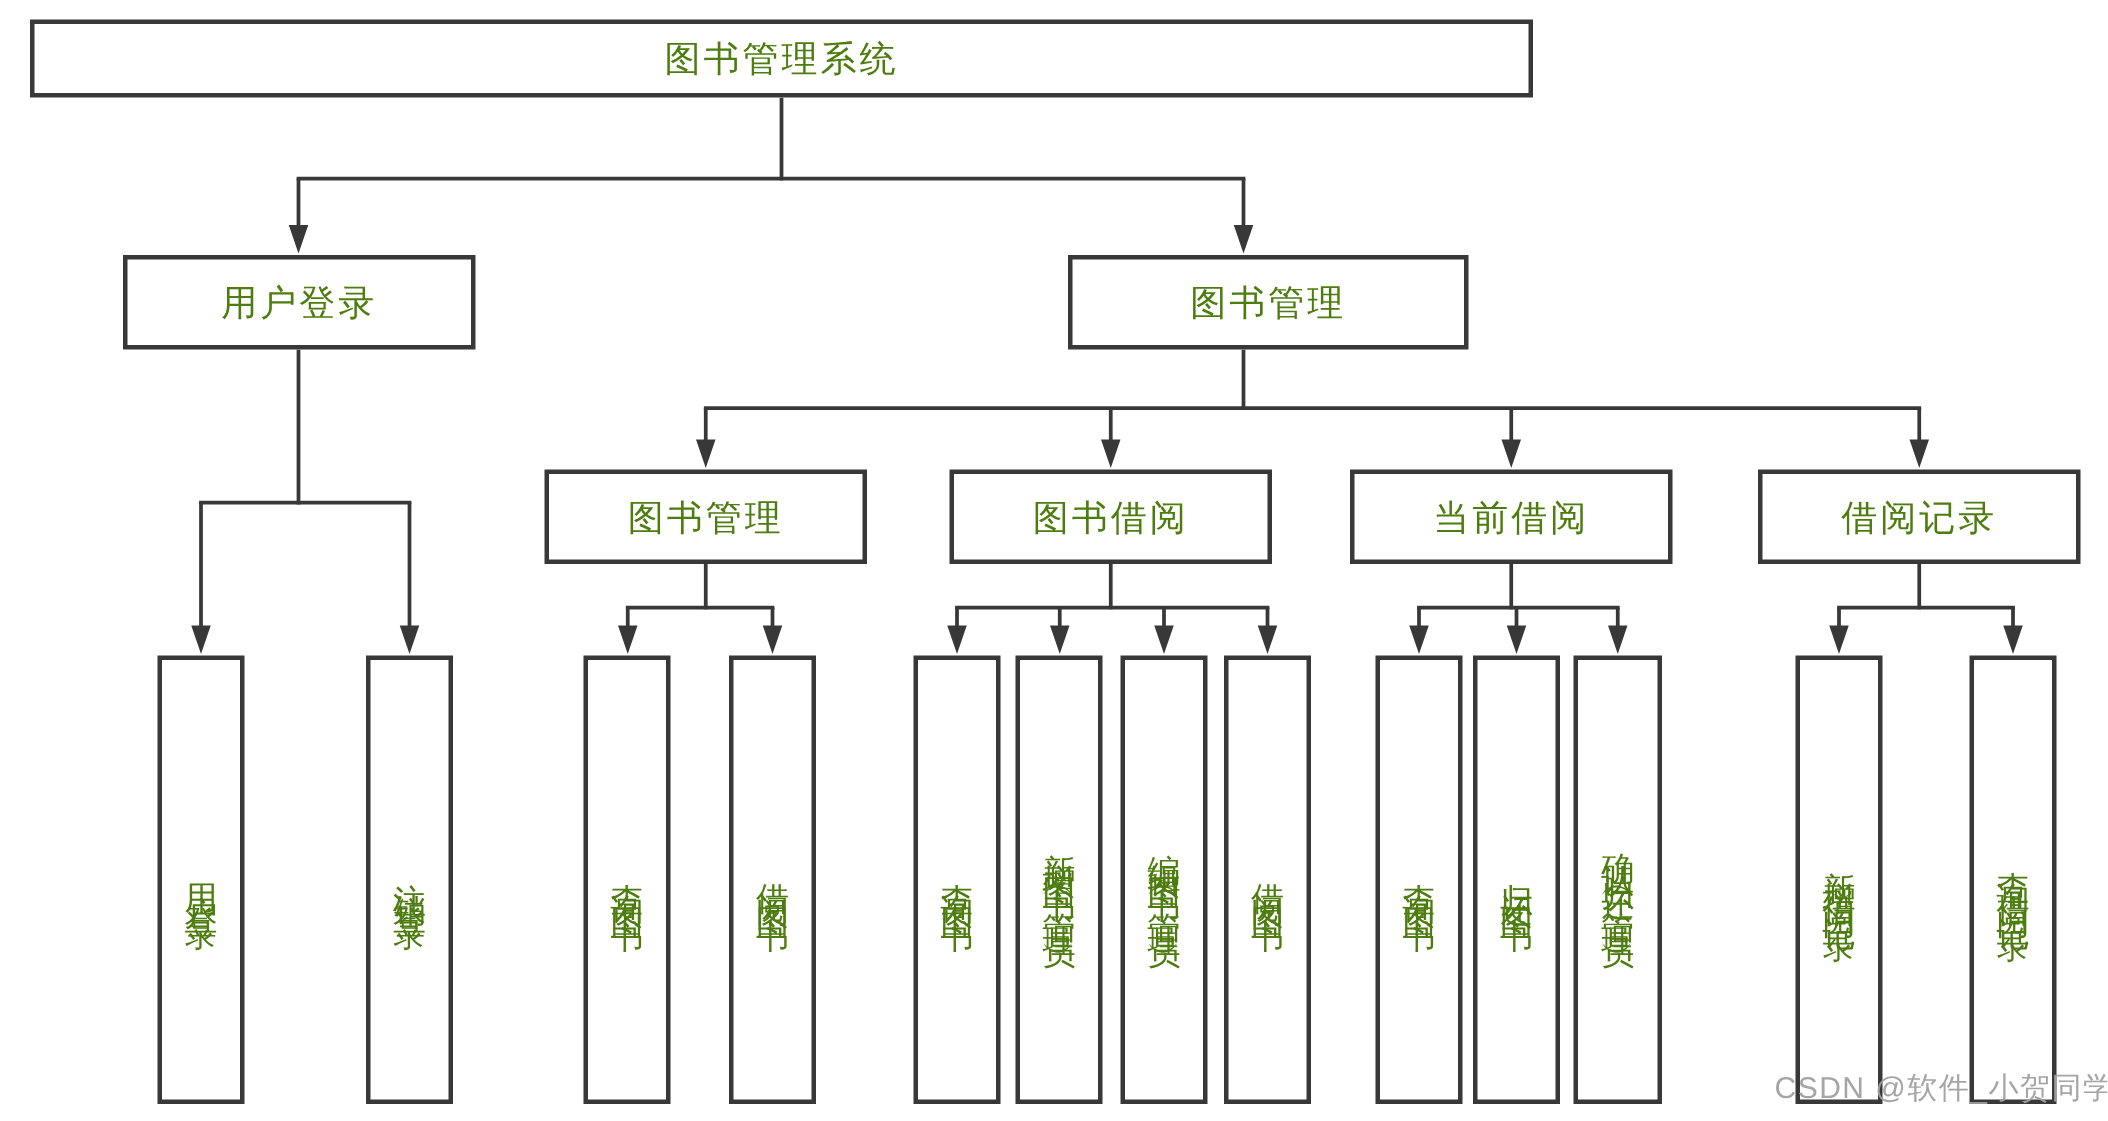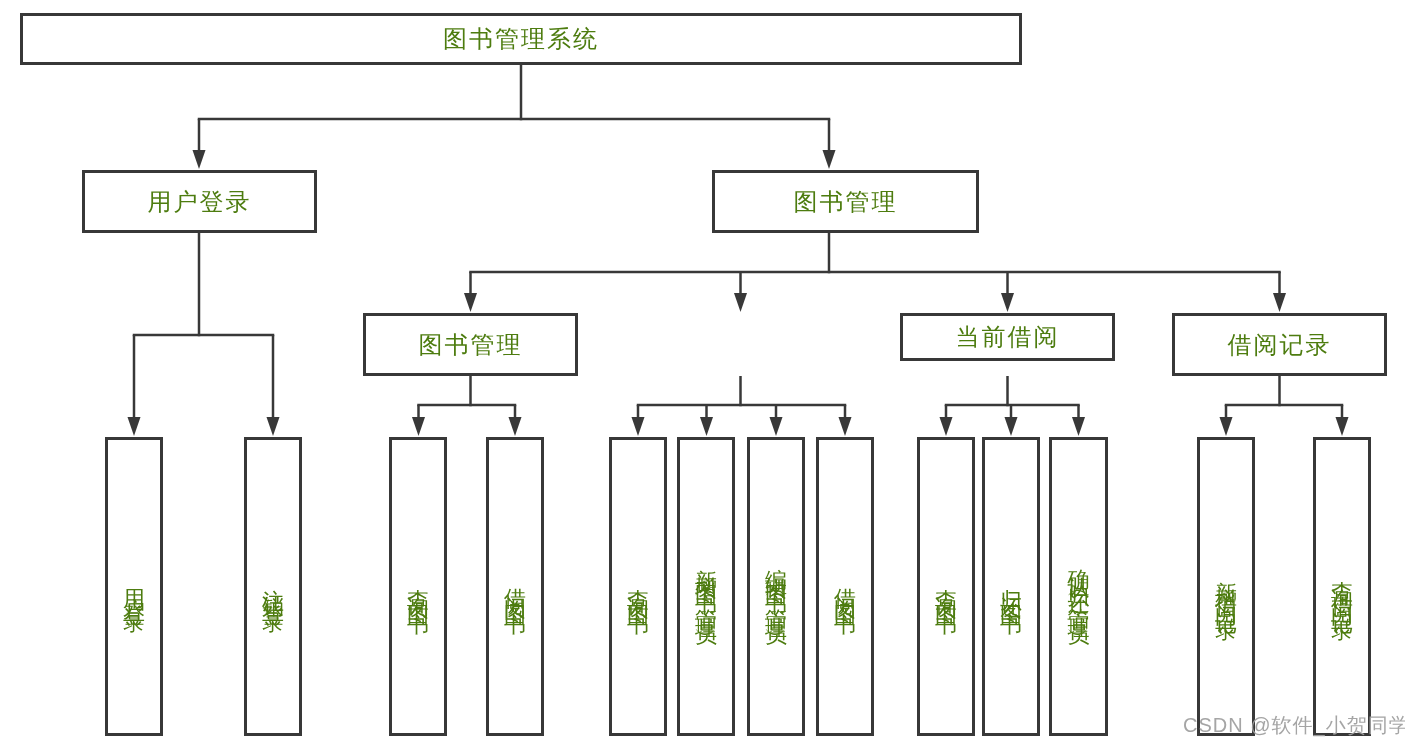--- a/index.html
+++ b/index.html
@@ -120,21 +120,22 @@
       <polygon points="1342,436 1335.5,417 1348.5,417"></polygon>
     </g>
   </svg>
 
   <div class="node" style="left:20px; top:13px; width:1002px; height:52px;">图书管理系统</div>
 
   <div class="node" style="left:82px; top:170px; width:235px; height:63px;">用户登录</div>
   <div class="node" style="left:712px; top:170px; width:267px; height:63px;">图书管理</div>
 
   <div class="node" style="left:363px; top:313px; width:215px; height:63px;">图书管理</div>
-  <div class="node" style="left:900px; top:313px; width:215px; height:48px;">当前借阅</div>
+  <div class="node" style="left:633px; top:313px; width:215px; height:63px;">图书借阅</div>
+  <div class="node" style="left:900px; top:313px; width:215px; height:63px;">当前借阅</div>
   <div class="node" style="left:1172px; top:313px; width:215px; height:63px;">借阅记录</div>
 
   <div class="node vnode" style="left:105px; top:437px; width:58px; height:299px;">用户登录</div>
   <div class="node vnode" style="left:244px; top:437px; width:58px; height:299px;">注销登录</div>
 
   <div class="node vnode" style="left:389px; top:437px; width:58px; height:299px;">查询图书</div>
   <div class="node vnode" style="left:486px; top:437px; width:58px; height:299px;">借阅图书</div>
 
   <div class="node vnode" style="left:609px; top:437px; width:58px; height:299px;">查询图书</div>
   <div class="node vnode" style="left:677px; top:437px; width:58px; height:299px;">新增图书（管理员）</div>

